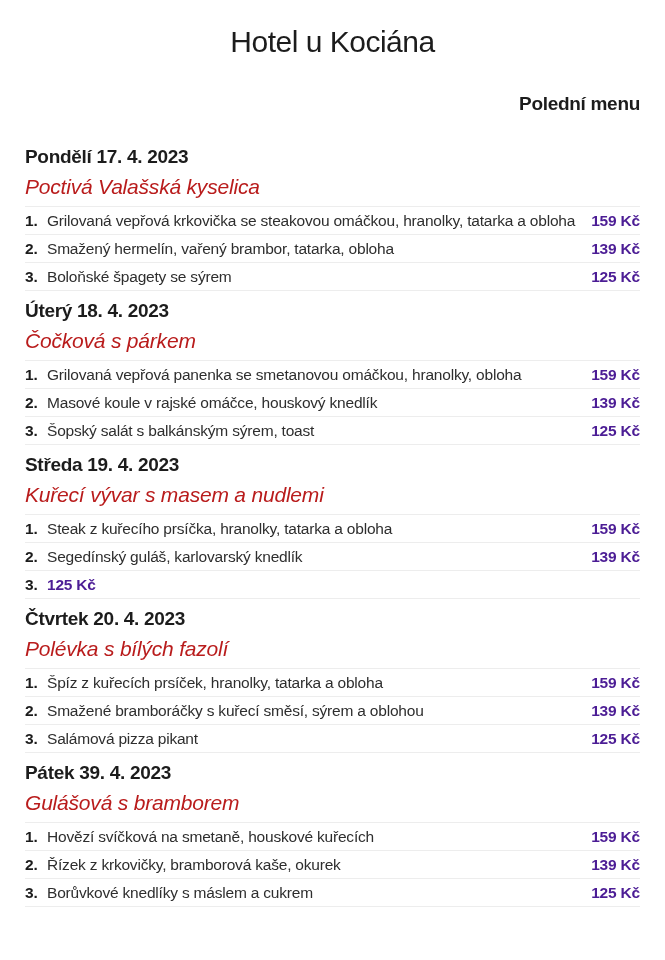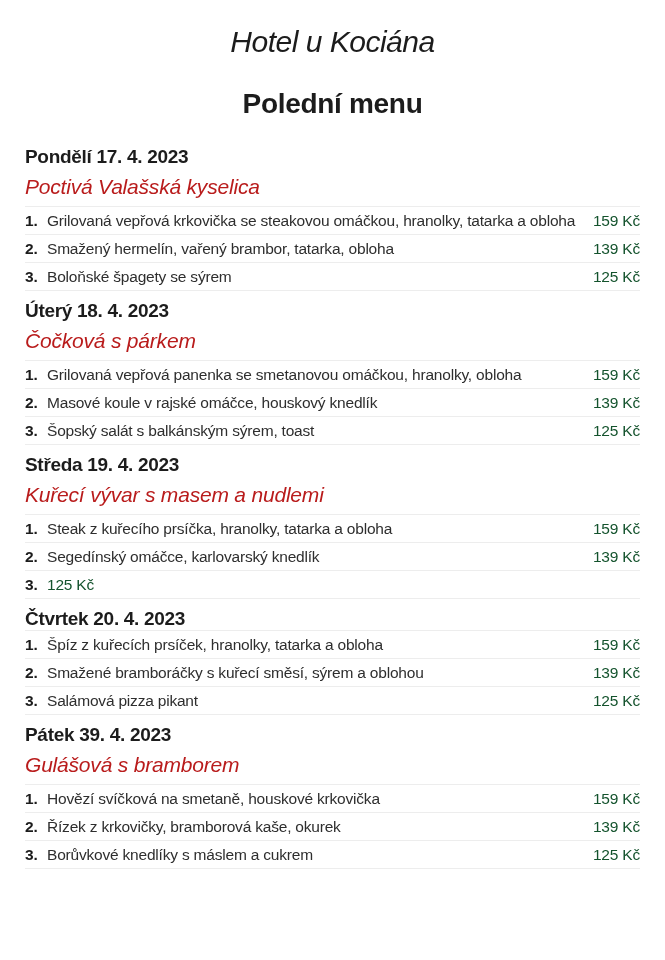--- a/index.html
+++ b/index.html
@@ -16,28 +16,27 @@
     padding: 0 25px;
   }
   .page-title {
     margin-top: 24px;
     font-size: 30px;
     line-height: 36px;
     font-weight: 400;
     text-align: center;
     letter-spacing: -0.5px;
     color: #1c1c1c;
-    font-style: italic;
   }
   .page-subtitle {
     margin-top: 30px;
-    font-size: 28px;
+    font-size: 19px;
     line-height: 28px;
     font-weight: 700;
-    text-align: center;
+    text-align: right;
     letter-spacing: -0.3px;
     color: #1c1c1c;
   }
   .day {
     margin-top: 8px;
   }
   .day:first-child {
     margin-top: 27px;
   }
   .day-heading {
@@ -77,22 +76,22 @@
   }
   .item-name {
     flex: 1 1 auto;
     color: #2e2e2e;
     padding-right: 10px;
     white-space: nowrap;
     overflow: hidden;
   }
   .item-price {
     flex: 0 0 auto;
-    font-weight: 400;
-    color: #14532d;
+    font-weight: 700;
+    color: #4c1d95;
     white-space: nowrap;
     text-align: right;
   }
 </style>
 </head>
 <body>
 
 <div class="page">
   <h1 class="page-title">Hotel u Kociána</h1>
   <h2 class="page-subtitle">Polední menu</h2>
@@ -150,33 +149,34 @@
     <p class="soup">Kuřecí vývar s masem a nudlemi</p>
     <div class="items">
   <div class="item-row">
     <span class="item-num">1.</span>
     <span class="item-name">Steak z kuřecího prsíčka, hranolky, tatarka a obloha</span>
     <span class="item-price">159 Kč</span>
   </div>
 
   <div class="item-row">
     <span class="item-num">2.</span>
-    <span class="item-name">Segedínský omáčce, karlovarský knedlík</span>
+    <span class="item-name">Segedínský guláš, karlovarský knedlík</span>
     <span class="item-price">139 Kč</span>
   </div>
 
   <div class="item-row">
     <span class="item-num">3.</span>
     <span class="item-price">125 Kč</span>
   </div>
 </div>
   </section>
 
   <section class="day">
     <h3 class="day-heading">Čtvrtek 20. 4. 2023</h3>
+    <p class="soup">Polévka s bílých fazolí</p>
     <div class="items">
   <div class="item-row">
     <span class="item-num">1.</span>
     <span class="item-name">Špíz z kuřecích prsíček, hranolky, tatarka a obloha</span>
     <span class="item-price">159 Kč</span>
   </div>
 
   <div class="item-row">
     <span class="item-num">2.</span>
     <span class="item-name">Smažené bramboráčky s kuřecí směsí, sýrem a oblohou</span>
@@ -190,21 +190,21 @@
   </div>
 </div>
   </section>
 
   <section class="day">
     <h3 class="day-heading">Pátek 39. 4. 2023</h3>
     <p class="soup">Gulášová s bramborem</p>
     <div class="items">
   <div class="item-row">
     <span class="item-num">1.</span>
-    <span class="item-name">Hovězí svíčková na smetaně, houskové krkovička</span>
+    <span class="item-name">Hovězí svíčková na smetaně, houskové kuřecích</span>
     <span class="item-price">159 Kč</span>
   </div>
 
   <div class="item-row">
     <span class="item-num">2.</span>
     <span class="item-name">Řízek z krkovičky, bramborová kaše, okurek</span>
     <span class="item-price">139 Kč</span>
   </div>
 
   <div class="item-row">

